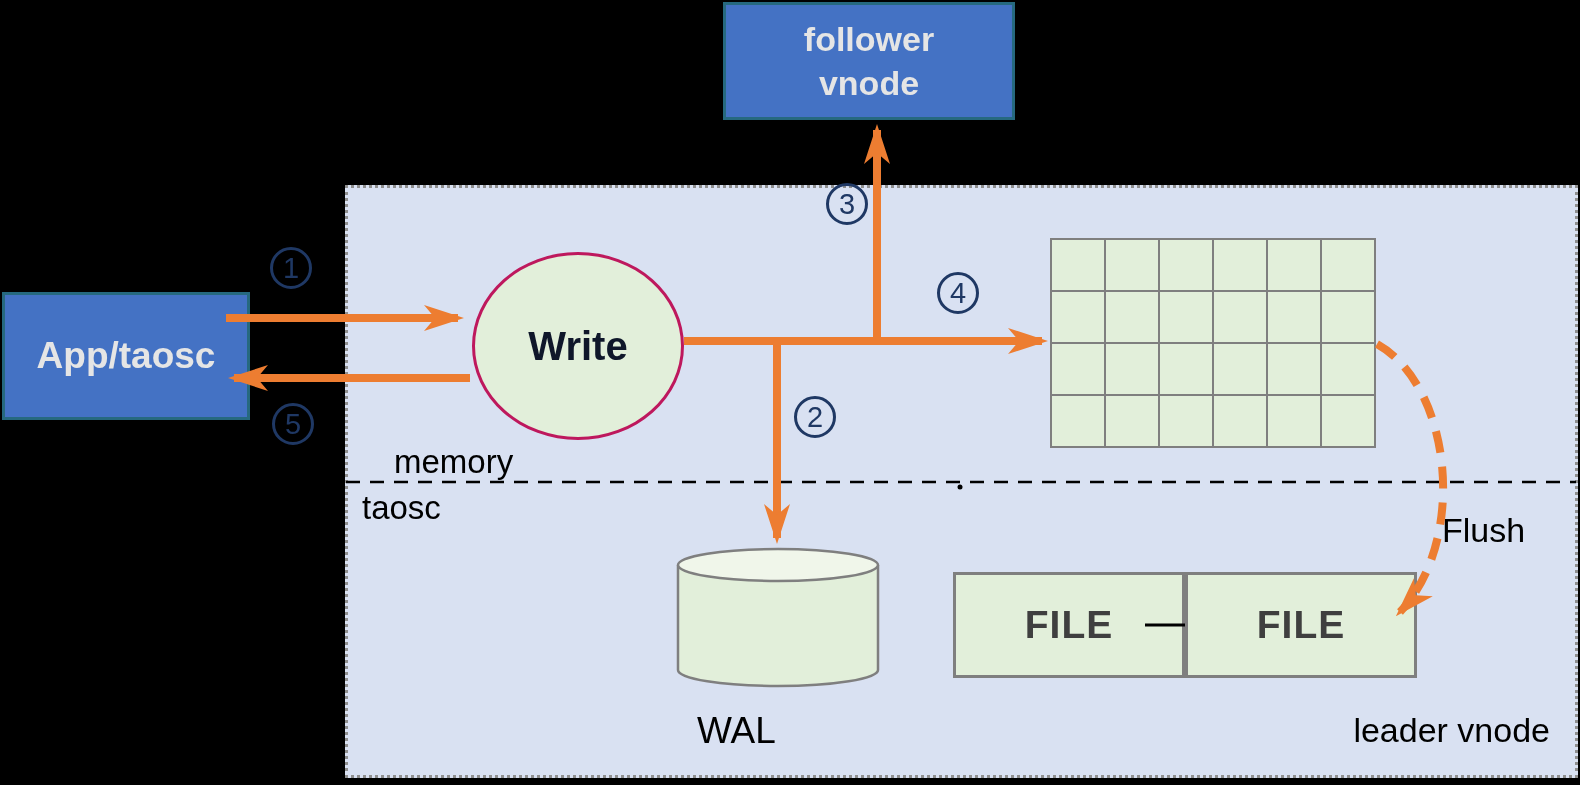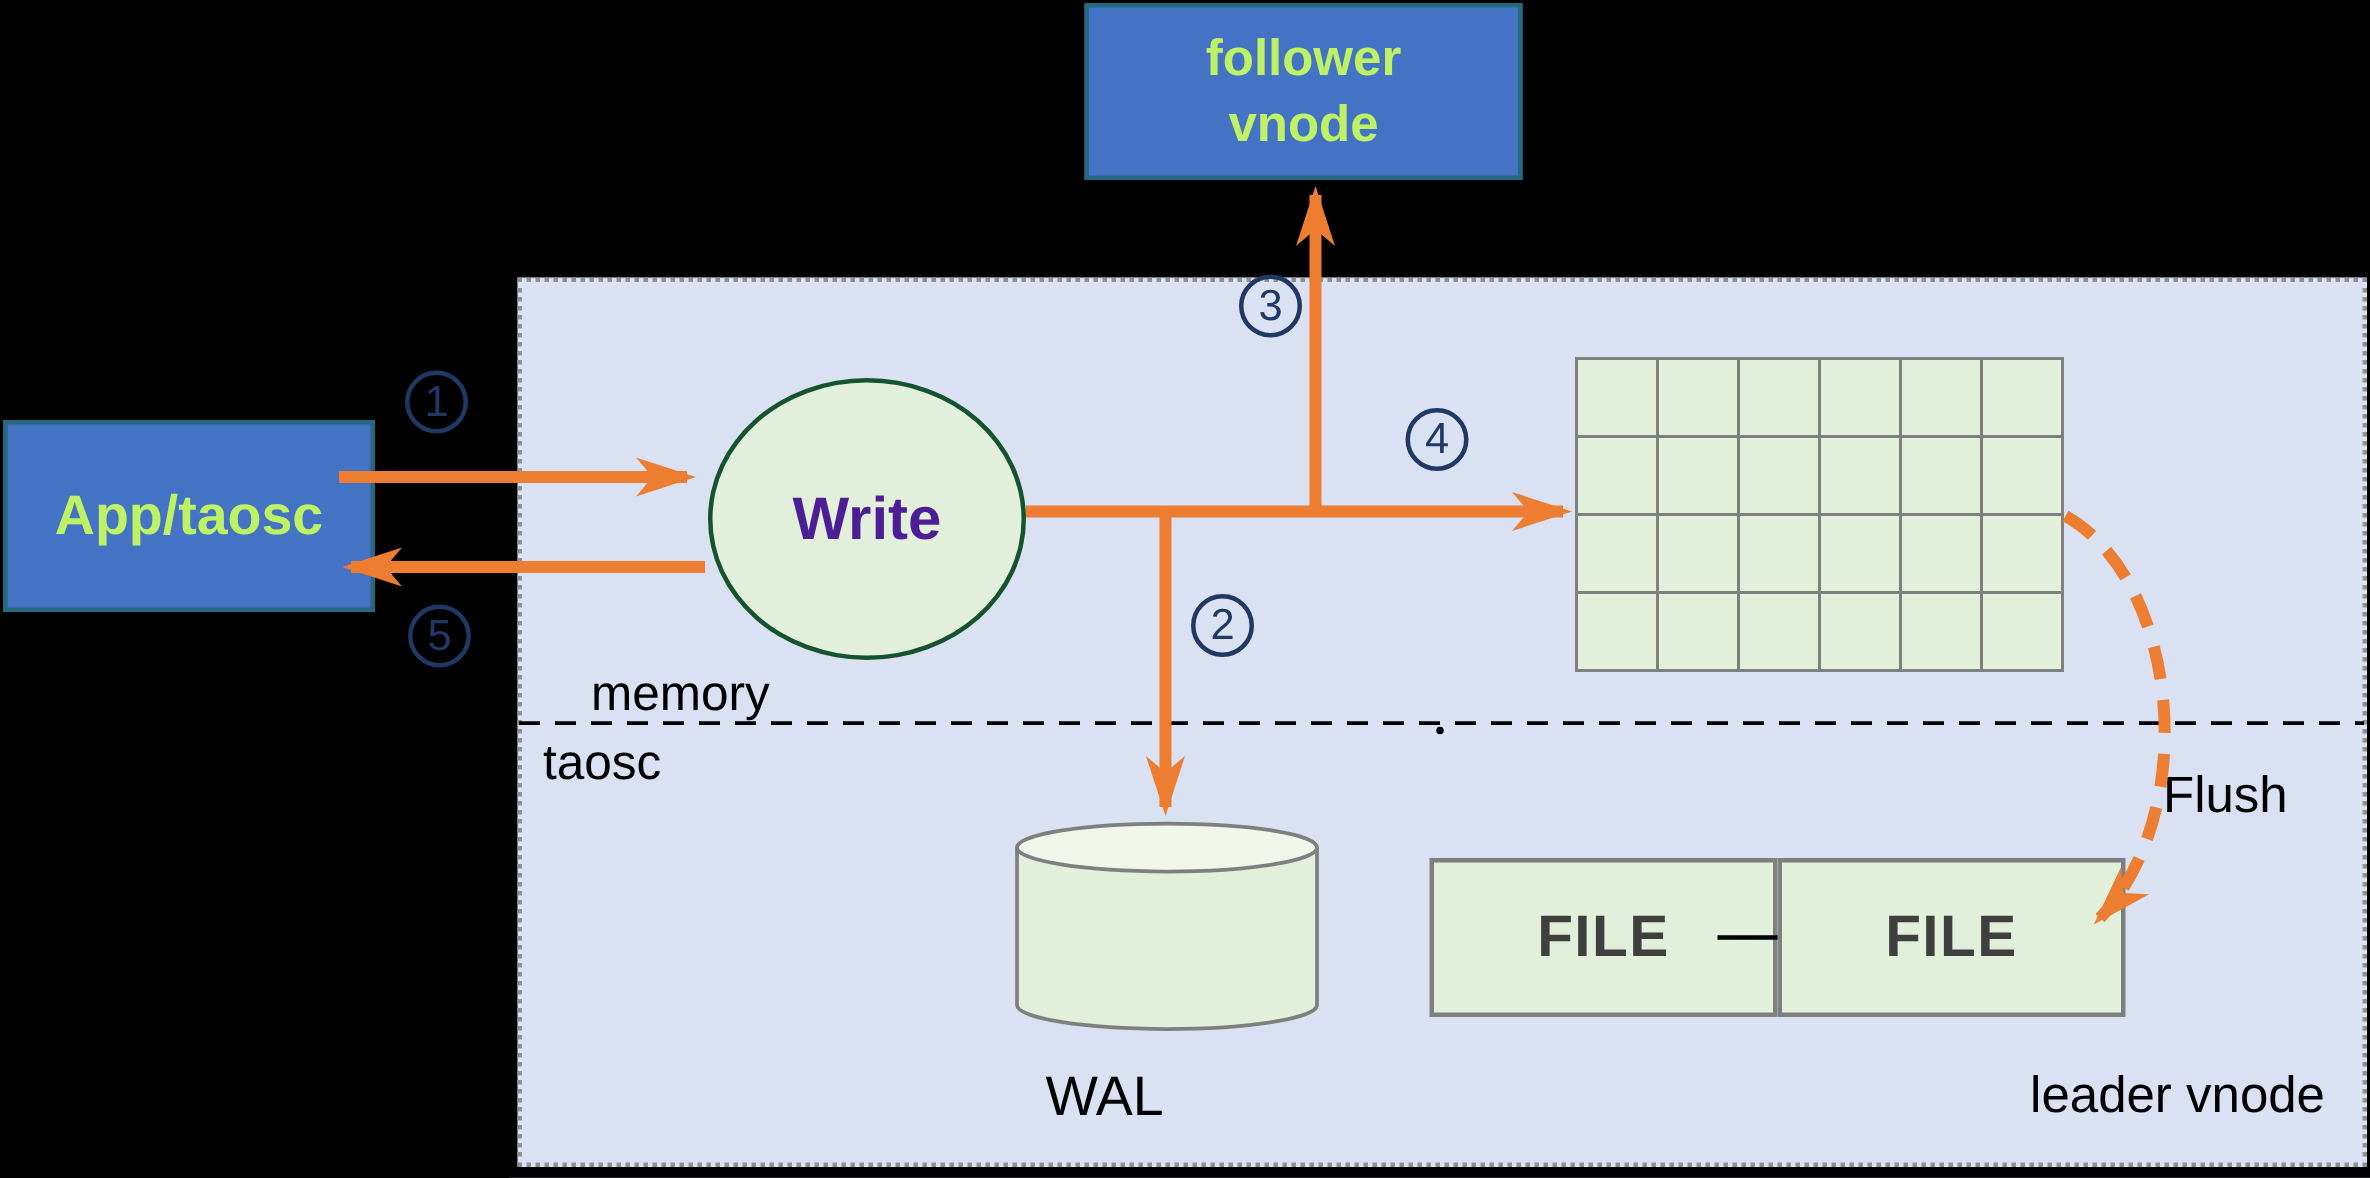--- a/index.html
+++ b/index.html
@@ -16,33 +16,33 @@
     background:#D9E1F2;
     border:3px dotted #8f8f8f;
     box-sizing:border-box;
   }
   
   .bluebox{
     position:absolute;
     background:#4472C4;
     border:3px solid #26697F;
     box-sizing:border-box;
-    color:#bef264;font-weight:bold;
+    color:#e5e5e5;font-weight:bold;
     display:flex;flex-direction:column;align-items:center;justify-content:center;
     text-align:center;
   }
   .box-follower{left:723px;top:2px;width:292px;height:118px;font-size:34px;line-height:44px;}
-  .box-app{left:2px;top:280px;width:248px;height:128px;font-size:37px;}
+  .box-app{left:2px;top:292px;width:248px;height:128px;font-size:37px;}
   
   .write-ellipse{
     position:absolute;left:472px;top:252px;width:212px;height:188px;
-    background:#E2EFDA;border:3px solid #14532d;border-radius:50%;
+    background:#E2EFDA;border:3px solid #be185d;border-radius:50%;
     box-sizing:border-box;
     display:flex;align-items:center;justify-content:center;
-    font-size:40px;font-weight:bold;color:#4c1d95;
+    font-size:40px;font-weight:bold;color:#0f172a;
   }
   
   .memtable{
     position:absolute;left:1050px;top:238px;width:326px;height:210px;
     display:grid;
     border:2px solid #7f7f7f;
     box-sizing:border-box;
     background:#7f7f7f;
     grid-gap:2px;
   }

